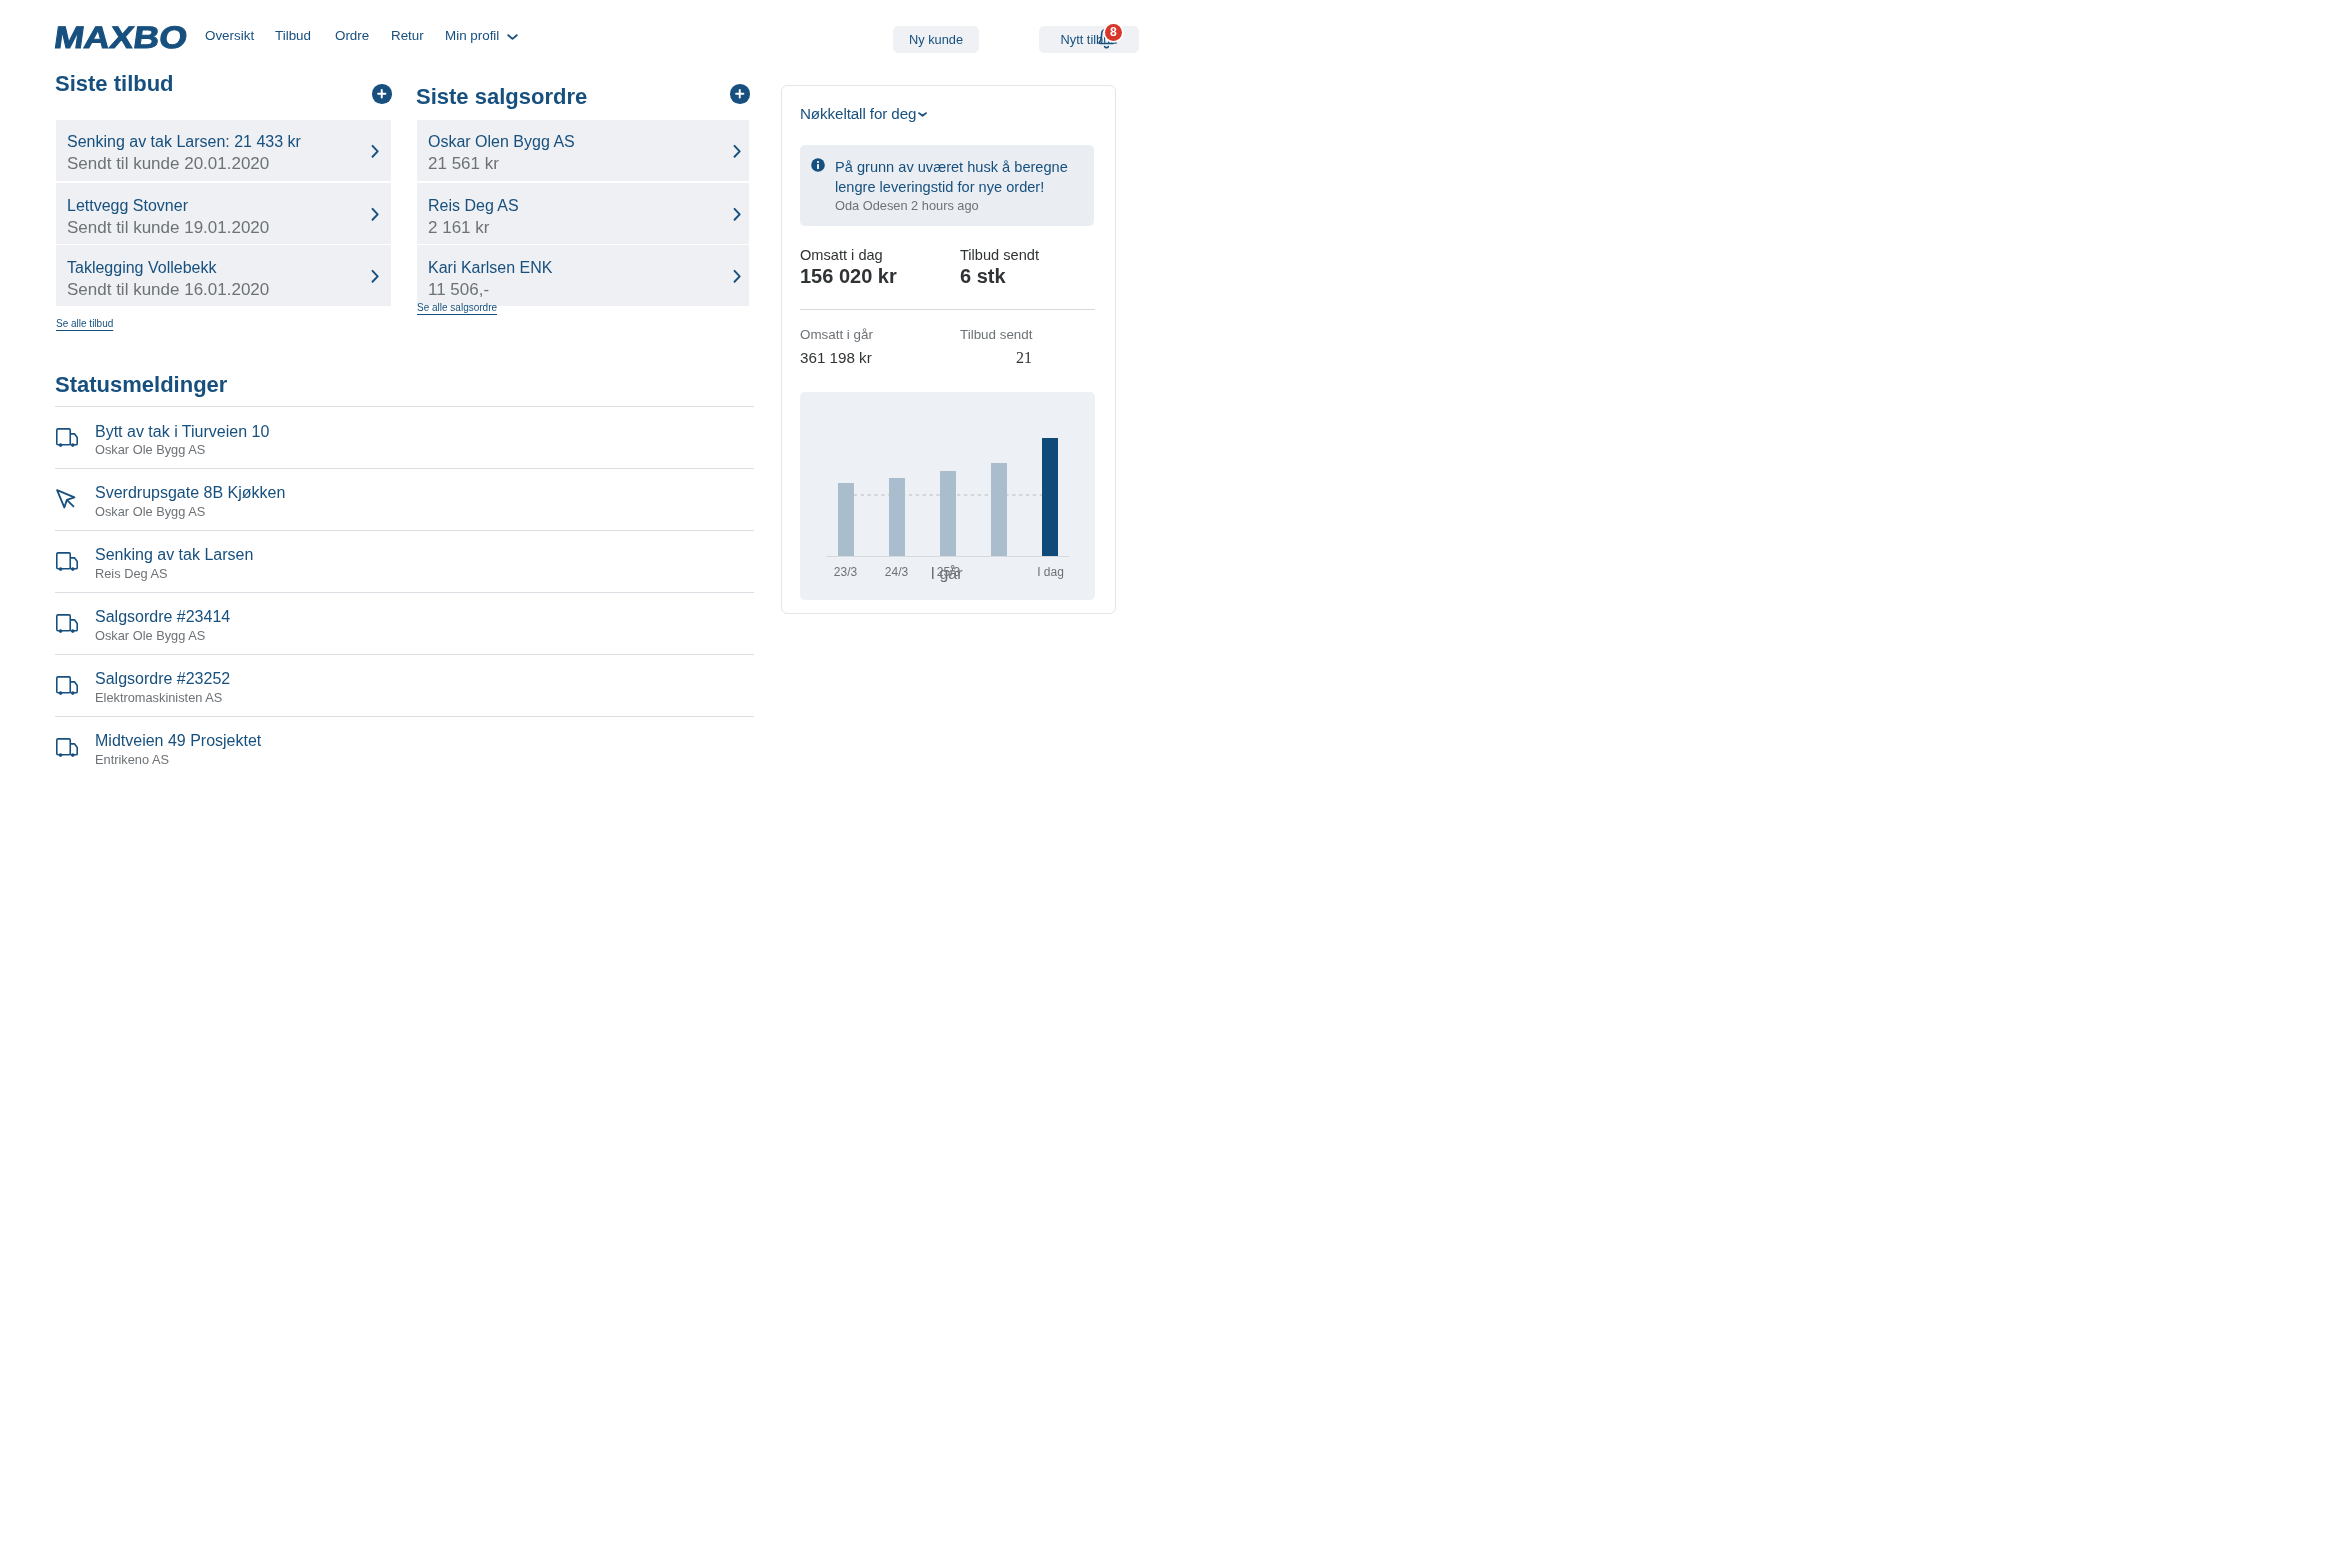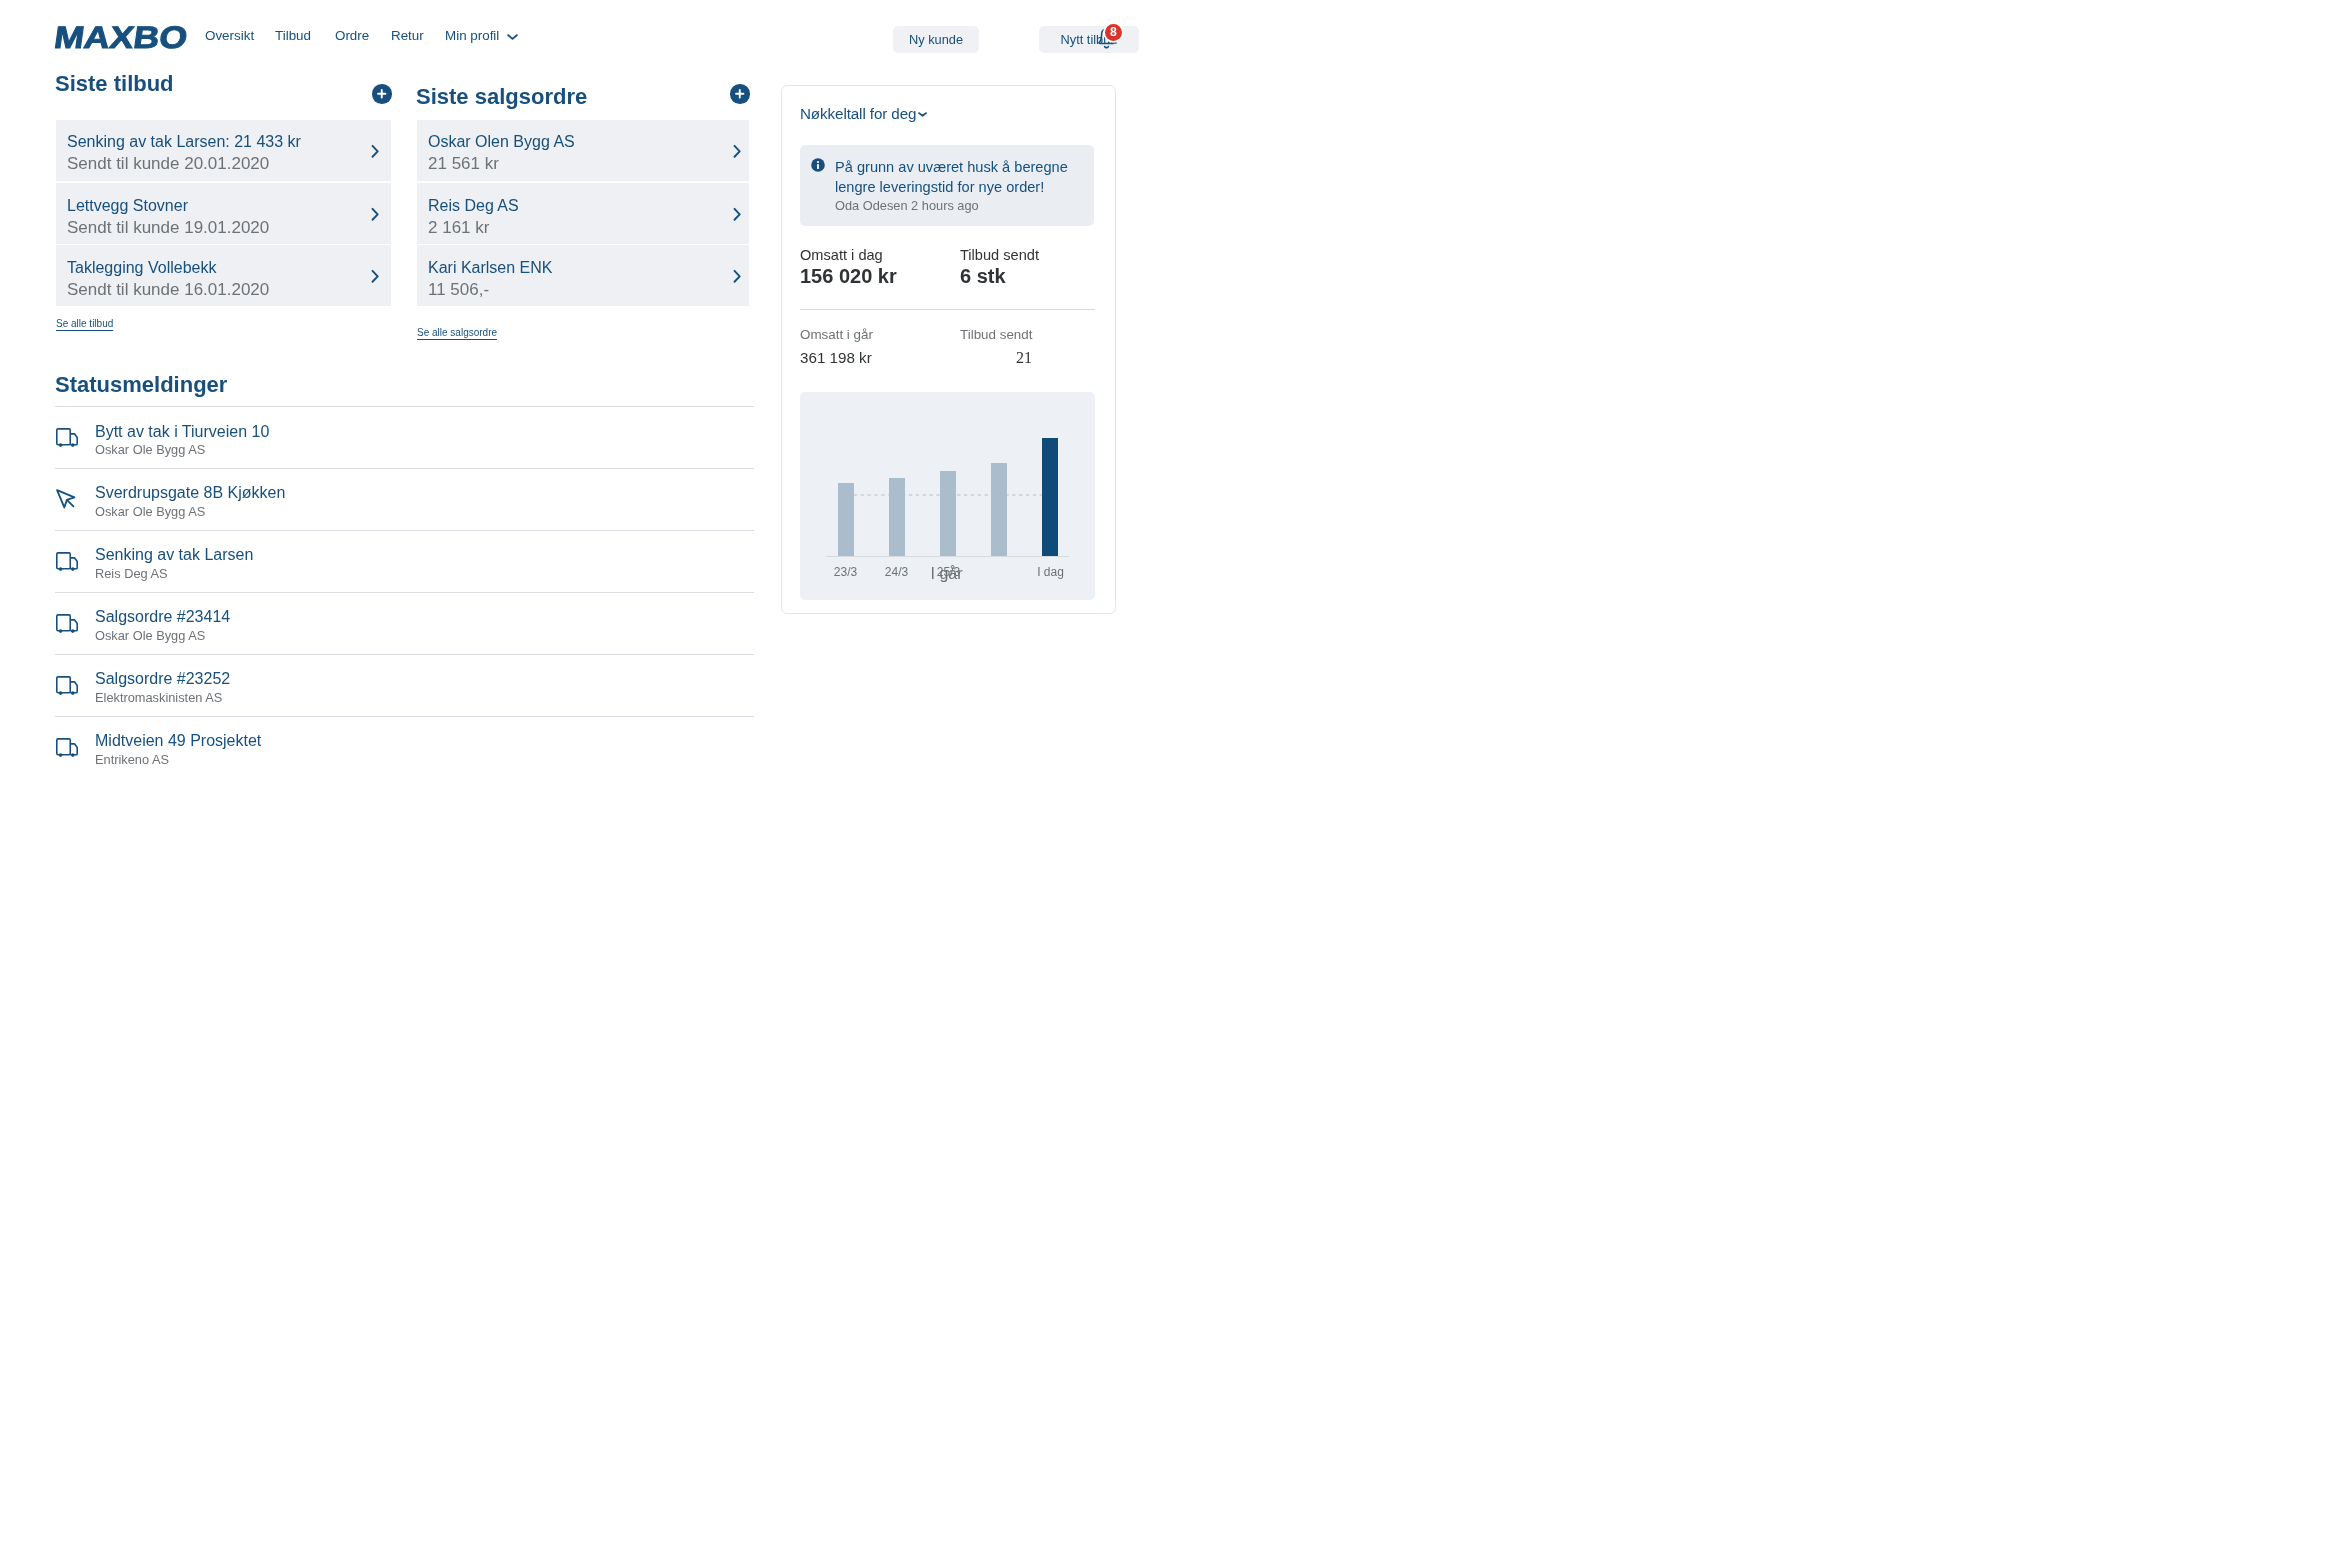--- a/index.html
+++ b/index.html
@@ -88,21 +88,21 @@
 <div class="cardsub" style="left:428px; top:155px;">21 561 kr</div>
 
 <div class="card" style="left:417px; top:183px; width:332px;"></div>
 <div class="cardtitle" style="left:428px; top:198px;">Reis Deg AS</div>
 <div class="cardsub" style="left:428px; top:219px;">2 161 kr</div>
 
 <div class="card" style="left:417px; top:245px; width:332px;"></div>
 <div class="cardtitle" style="left:428px; top:260px;">Kari Karlsen ENK</div>
 <div class="cardsub" style="left:428px; top:281px;">11 506,-</div>
 
-<a class="selink" style="left:417px; top:328px;">Se alle salgsordre</a>
+<a class="selink" style="left:417px; top:303px;">Se alle salgsordre</a>
 
 <svg class="abs" style="left:371px; top:144px;" width="8.5" height="14.6" viewBox="0 0 14 24">
   <polyline points="2.5,3 11,12 2.5,21" fill="none" stroke="#17507e" stroke-width="3.2" stroke-linecap="round" stroke-linejoin="round"></polyline>
 </svg>
 <svg class="abs" style="left:371px; top:207px;" width="8.5" height="14.6" viewBox="0 0 14 24">
   <polyline points="2.5,3 11,12 2.5,21" fill="none" stroke="#17507e" stroke-width="3.2" stroke-linecap="round" stroke-linejoin="round"></polyline>
 </svg>
 <svg class="abs" style="left:371px; top:269px;" width="8.5" height="14.6" viewBox="0 0 14 24">
   <polyline points="2.5,3 11,12 2.5,21" fill="none" stroke="#17507e" stroke-width="3.2" stroke-linecap="round" stroke-linejoin="round"></polyline>
 </svg>

